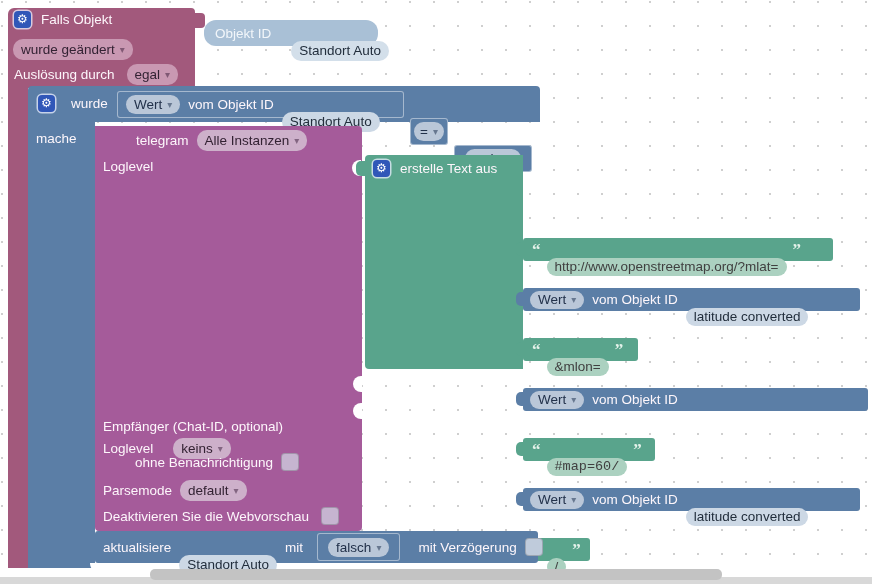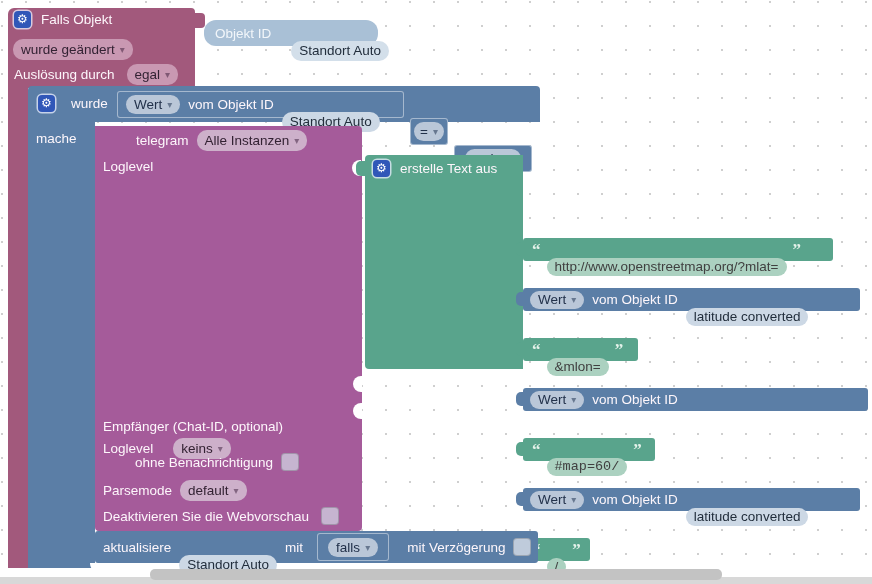--- a/index.html
+++ b/index.html
@@ -238,21 +238,21 @@
     <span class="field field-green" style="height:18px; line-height:18px;">/</span>
     <span class="quote">”</span>
   </div>
 
   <div class="abs blk-blue row" style="left:95px; top:531px; width:443px; height:32px; border-radius:3px; padding:0 8px; gap:8px;">
     <span class="lbl">aktualisiere</span>
     <span class="field field-blue">Standort Auto</span>
     <span class="lbl">mit</span>
     <span class="subblock blk-blue" style="height:28px; padding:0 10px; margin-left:6px;">
       <span class="dd dd-blue" style="height:19px;">
-        <span>falls</span>
+        <span>falsch</span>
           <span class="arrow">▾</span>
       </span>
     </span>
     <span class="lbl" style="margin-left:10px;">mit Verzögerung</span>
     <span class="checkbox cb-blue"></span>
   </div>
 
   <div class="abs" style="left:90px; top:563px; width:30px; height:11px; background:#fff; border-radius:0 0 14px 14px;"></div>
 
   <div class="abs scroll-track" style="left:0; top:577px; width:872px; height:7px;"></div>

